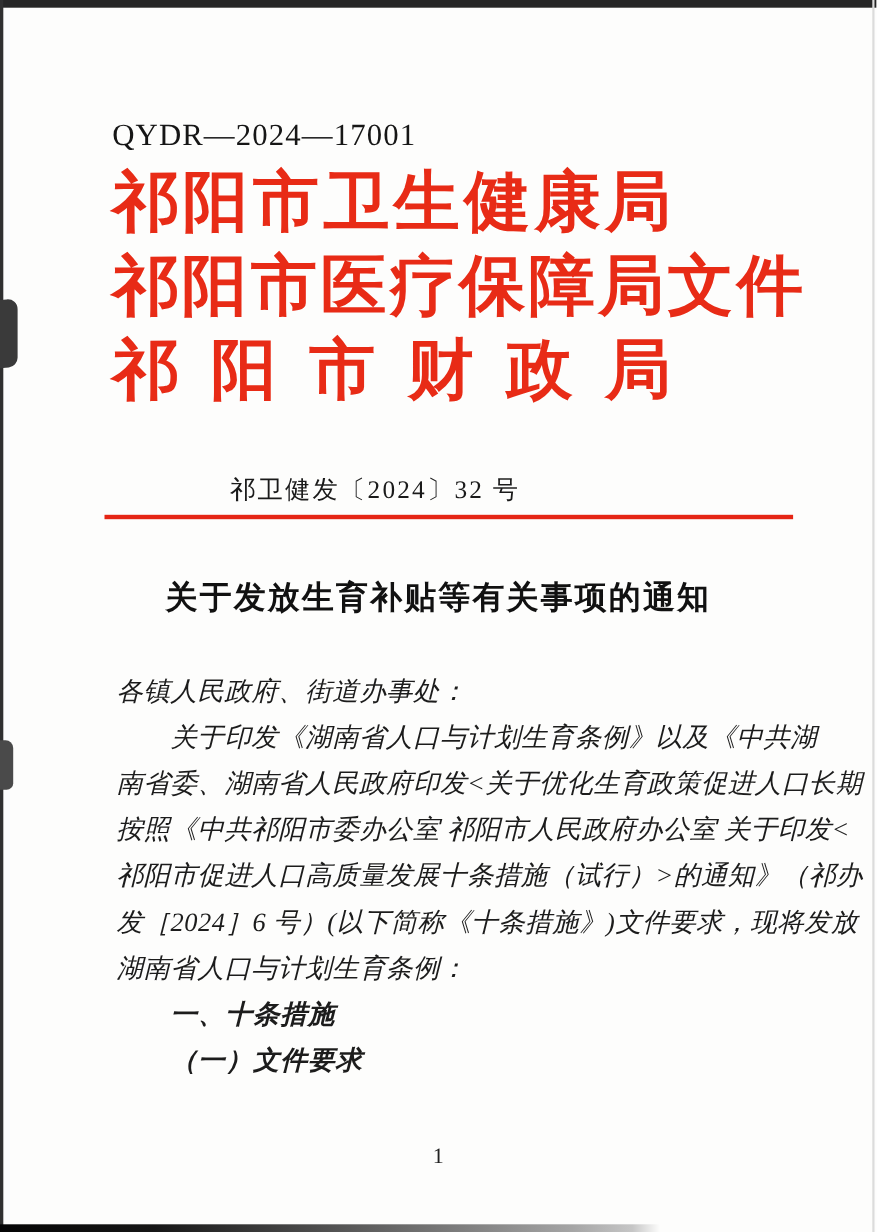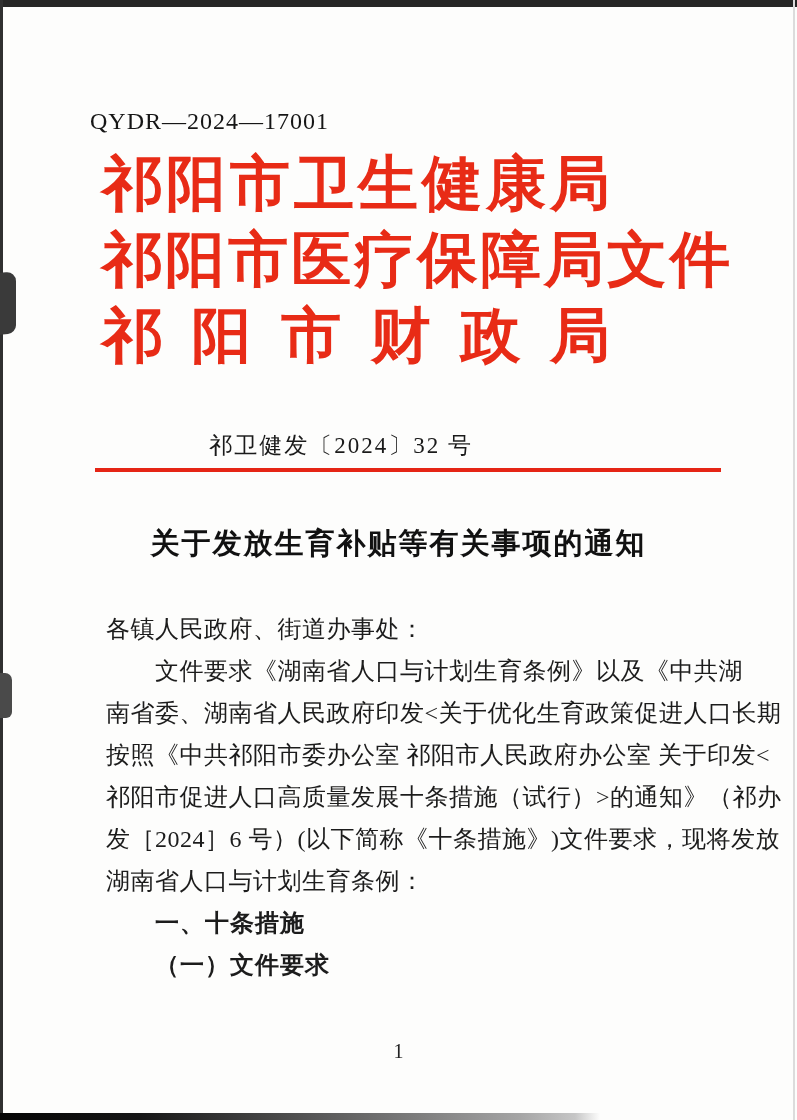--- a/index.html
+++ b/index.html
@@ -19,22 +19,22 @@
     position:absolute;left:0;bottom:0;width:797px;height:7px;
     background:linear-gradient(to right,#050505 0px,#161616 140px,#4a4a4a 280px,
       #7e7e7e 420px,#a5a5a5 520px,#c6c6c6 575px,rgba(220,220,220,0) 600px);
   }
   .blob1{position:absolute;left:0;top:272px;width:16px;height:62px;background:#3a3a3a;
     border-radius:0 10px 8px 0;transform:skewY(-6deg);}
   .blob2{position:absolute;left:0;top:673px;width:12px;height:45px;background:#4a4a4a;
     border-radius:0 7px 6px 0;}
   
   .doc-code{
-    position:absolute;left:90px;top:108px;
-    font-size:24px;letter-spacing:1px;color:#161616;
+    position:absolute;left:102px;top:108px;
+    font-size:28px;letter-spacing:1px;color:#161616;
   }
   .red-header{position:absolute;left:102px;top:146px;}
   .red-line{
     font-family:"Liberation Sans","DejaVu Sans",sans-serif;
     font-weight:bold;font-size:60px;line-height:76px;
     color:#e82b16;white-space:nowrap;
   }
   .char-justify{display:flex;justify-content:space-between;}
   .w-narrow{width:508px;}
   .w-wide{width:628px;}
@@ -44,21 +44,21 @@
   }
   .red-rule{position:absolute;left:95px;top:468px;width:626px;height:4px;background:#e52515;}
   .doc-title{
     position:absolute;left:0;top:524px;width:797px;text-align:center;
     font-weight:bold;font-size:29px;letter-spacing:2px;color:#111111;
   }
   .body-text{
     position:absolute;left:106px;top:608px;width:616px;
     font-size:24px;line-height:42px;letter-spacing:0.5px;color:#1c1c1c;
   }
-  .line{white-space:nowrap;}
+  .line{white-space:nowrap;font-style:italic;}
   .indent{text-indent:49px;}
   .heading{
     font-family:"Liberation Sans","DejaVu Sans",sans-serif;
     font-weight:bold;letter-spacing:1px;
   }
   .page-number{
     position:absolute;left:0;top:1040px;width:797px;
     text-align:center;font-size:20px;color:#222222;
   }
 </style>
@@ -110,21 +110,21 @@
   </div>
 
   <div class="doc-number">祁卫健发〔2024〕32 号</div>
 
   <div class="red-rule"></div>
 
   <div class="doc-title">关于发放生育补贴等有关事项的通知</div>
 
   <div class="body-text">
     <div class="line">各镇人民政府、街道办事处：</div>
-    <div class="line indent">文件要求《湖南省人口与计划生育条例》以及《中共湖</div>
+    <div class="line indent">关于印发《湖南省人口与计划生育条例》以及《中共湖</div>
     <div class="line">南省委、湖南省人民政府印发&lt;关于优化生育政策促进人口长期</div>
     <div class="line">按照《中共祁阳市委办公室 祁阳市人民政府办公室 关于印发&lt;</div>
     <div class="line">祁阳市促进人口高质量发展十条措施（试行）&gt;的通知》（祁办</div>
     <div class="line">发［2024］6 号）(以下简称《十条措施》)文件要求，现将发放</div>
     <div class="line">湖南省人口与计划生育条例：</div>
     <div class="line indent heading">一、十条措施</div>
     <div class="line indent heading">（一）文件要求</div>
   </div>
 
   <div class="page-number">1</div>

